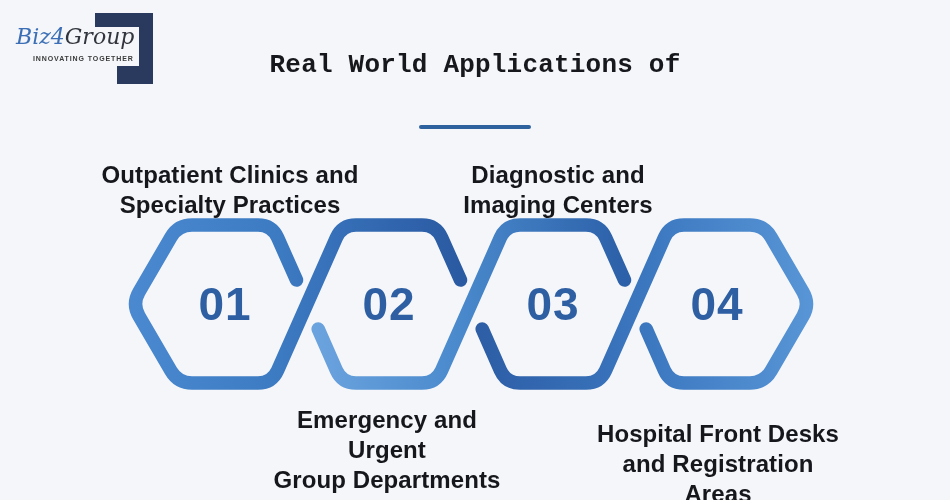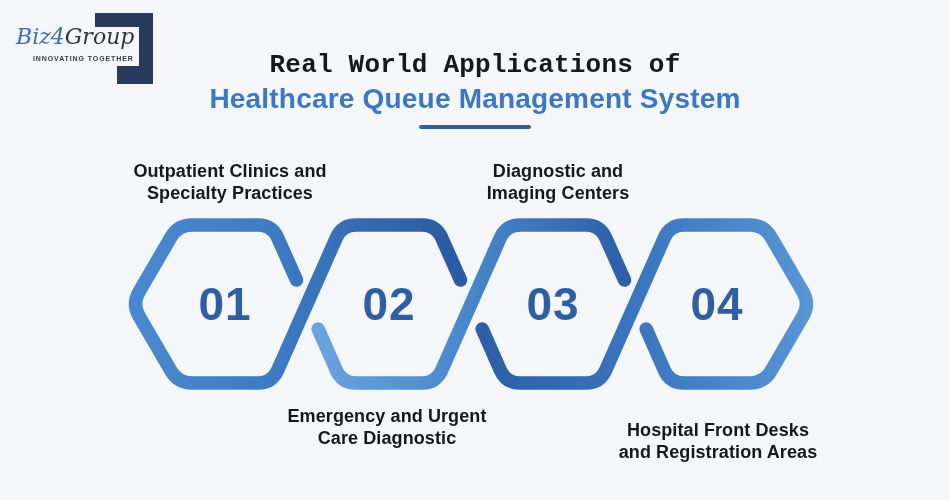--- a/index.html
+++ b/index.html
@@ -47,42 +47,41 @@
     font-family: "Liberation Sans", sans-serif;
     font-size: 46px; font-weight: 700; letter-spacing: 1px;
     text-anchor: middle;
   }
 
   
   .hex-label {
     position: absolute;
     width: 260px; margin-left: -130px;
     text-align: center;
-    font-size: 18px; font-weight: 700; line-height: 22px;
+    font-size: 24px; font-weight: 700; line-height: 30px;
     color: #16171C;
     white-space: pre-line;
     letter-spacing: 0.1px;
   }
 </style>
 </head>
 <body>
 
 <div class="canvas">
 
   <div class="logo">
     <svg width="220" height="100" viewBox="0 0 220 100">
       <polygon points="95,13 153,13 153,84 117,84 117,66 139,66 139,27 95,27" fill="#2A3A5F"></polygon>
     </svg>
     <div class="logo-text"><span class="logo-blue">Biz</span><span class="logo-blue">4</span><span class="logo-dark">Group</span></div>
     <div class="logo-tagline">INNOVATING TOGETHER</div>
   </div>
 
   <div class="title-block">
     <div class="title-line1">Real World Applications of</div>
-    <div class="title-line2">Healthcare Queue Management System</div>
   </div>
   <div class="title-underline"></div>
 
   <svg class="hex-svg" width="950" height="500" viewBox="0 0 950 500">
     <defs>
       <linearGradient id="hg1" gradientUnits="userSpaceOnUse" x1="132" y1="304" x2="460" y2="304">
         <stop offset="0" stop-color="#4A89CF"></stop>
         <stop offset="0.45" stop-color="#3C7AC2"></stop>
         <stop offset="1" stop-color="#2A5AA2"></stop>
       </linearGradient>
@@ -106,17 +105,17 @@
     <text class="hex-num" x="389" y="320" fill="#2E5FA3">02</text>
     <text class="hex-num" x="553" y="320" fill="#2E5FA3">03</text>
     <text class="hex-num" x="717" y="320" fill="#2E5FA3">04</text>
   </svg>
 
   <div class="hex-label" style="left:230px; top:160px;">Outpatient Clinics and
 Specialty Practices</div>
   <div class="hex-label" style="left:558px; top:160px;">Diagnostic and
 Imaging Centers</div>
   <div class="hex-label" style="left:387px; top:405px;">Emergency and Urgent
-Care Diagnostic</div>
+Group Departments</div>
   <div class="hex-label" style="left:718px; top:392px;margin-top:27px;">Hospital Front Desks
 and Registration Areas</div>
 
 </div>
 
 </body></html>

